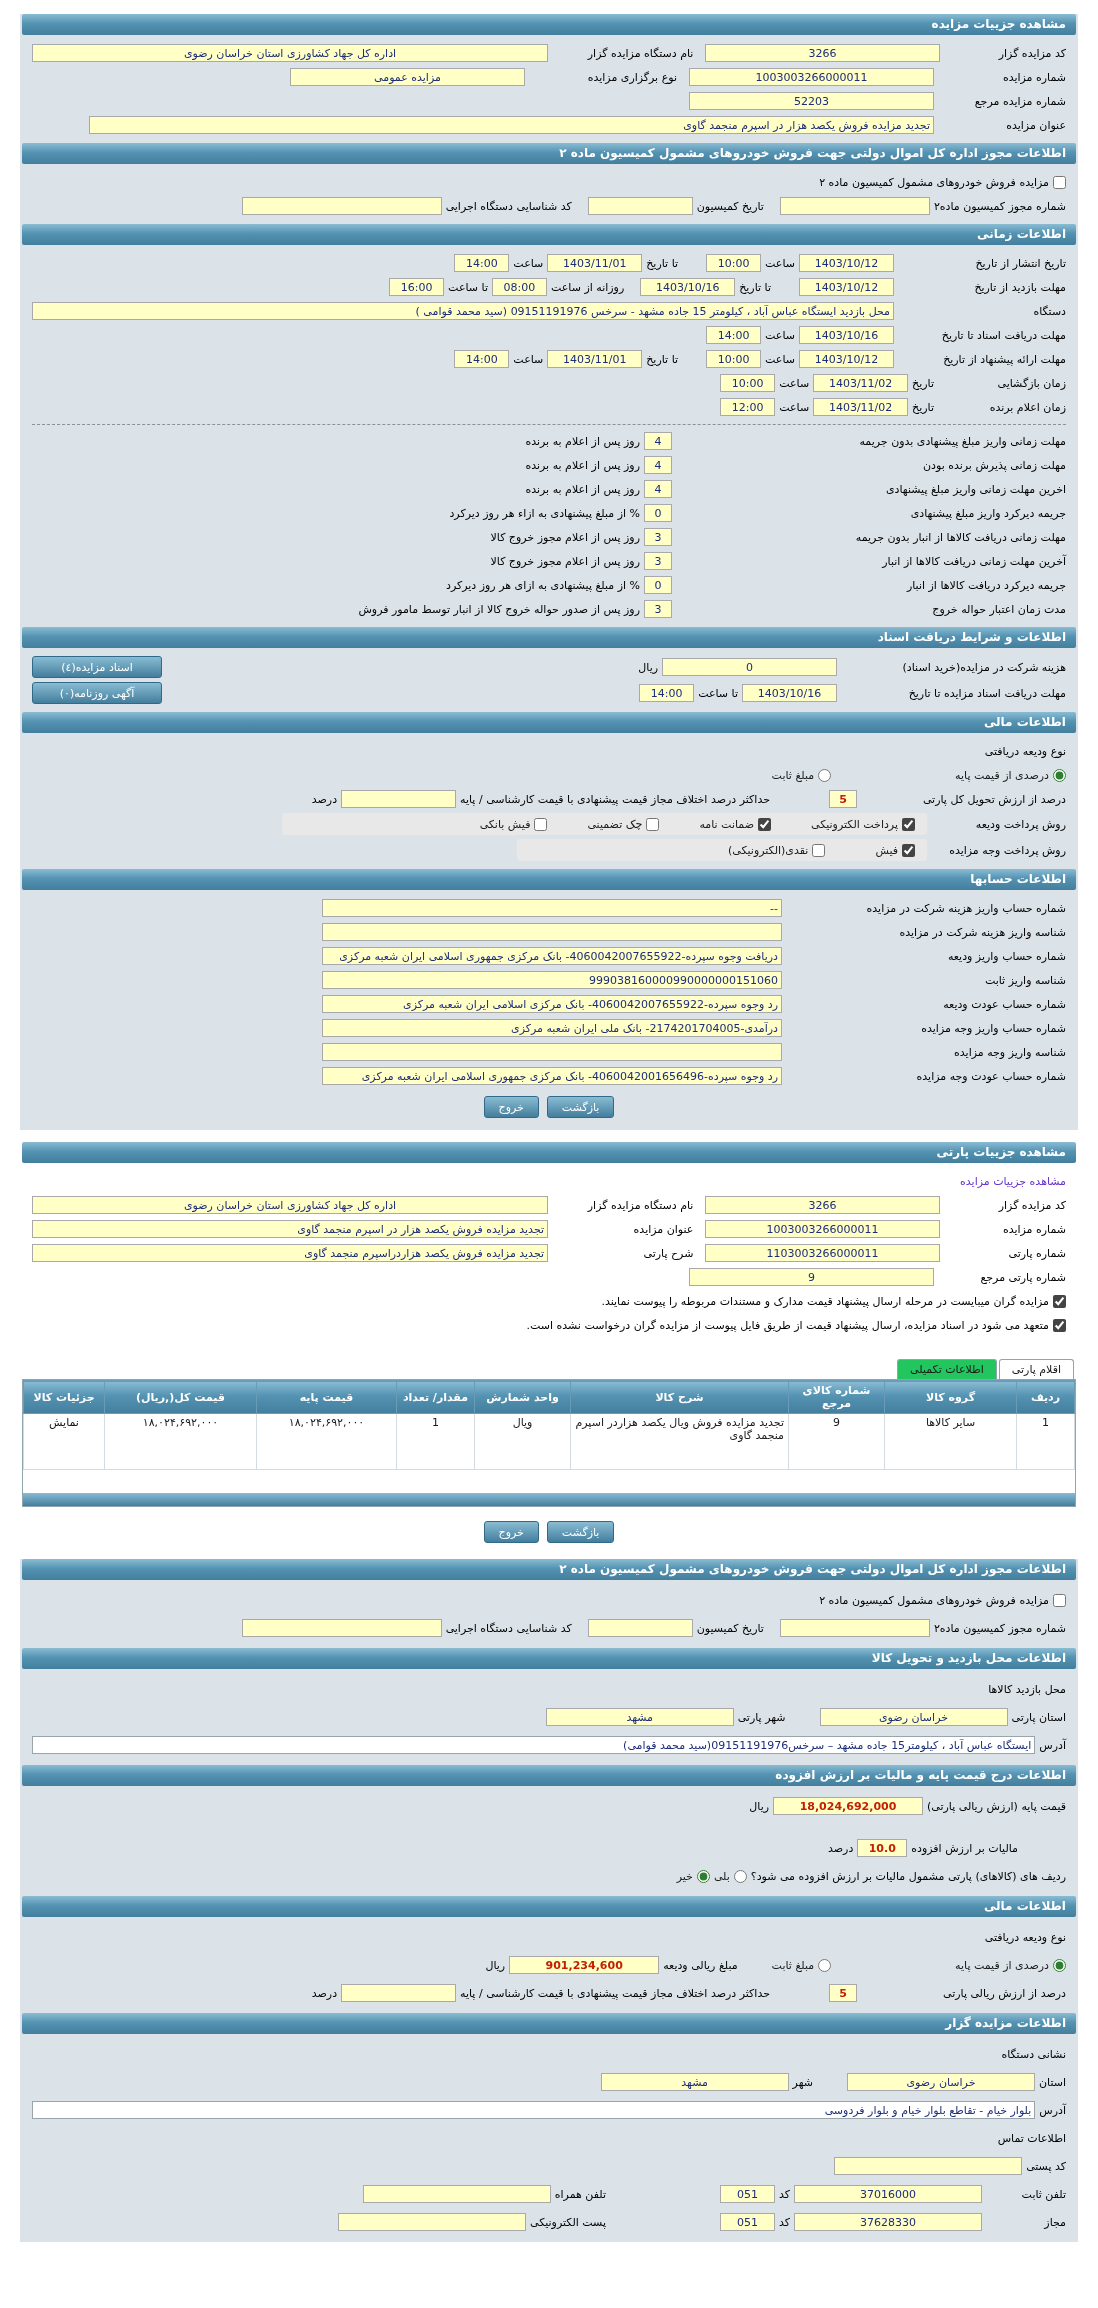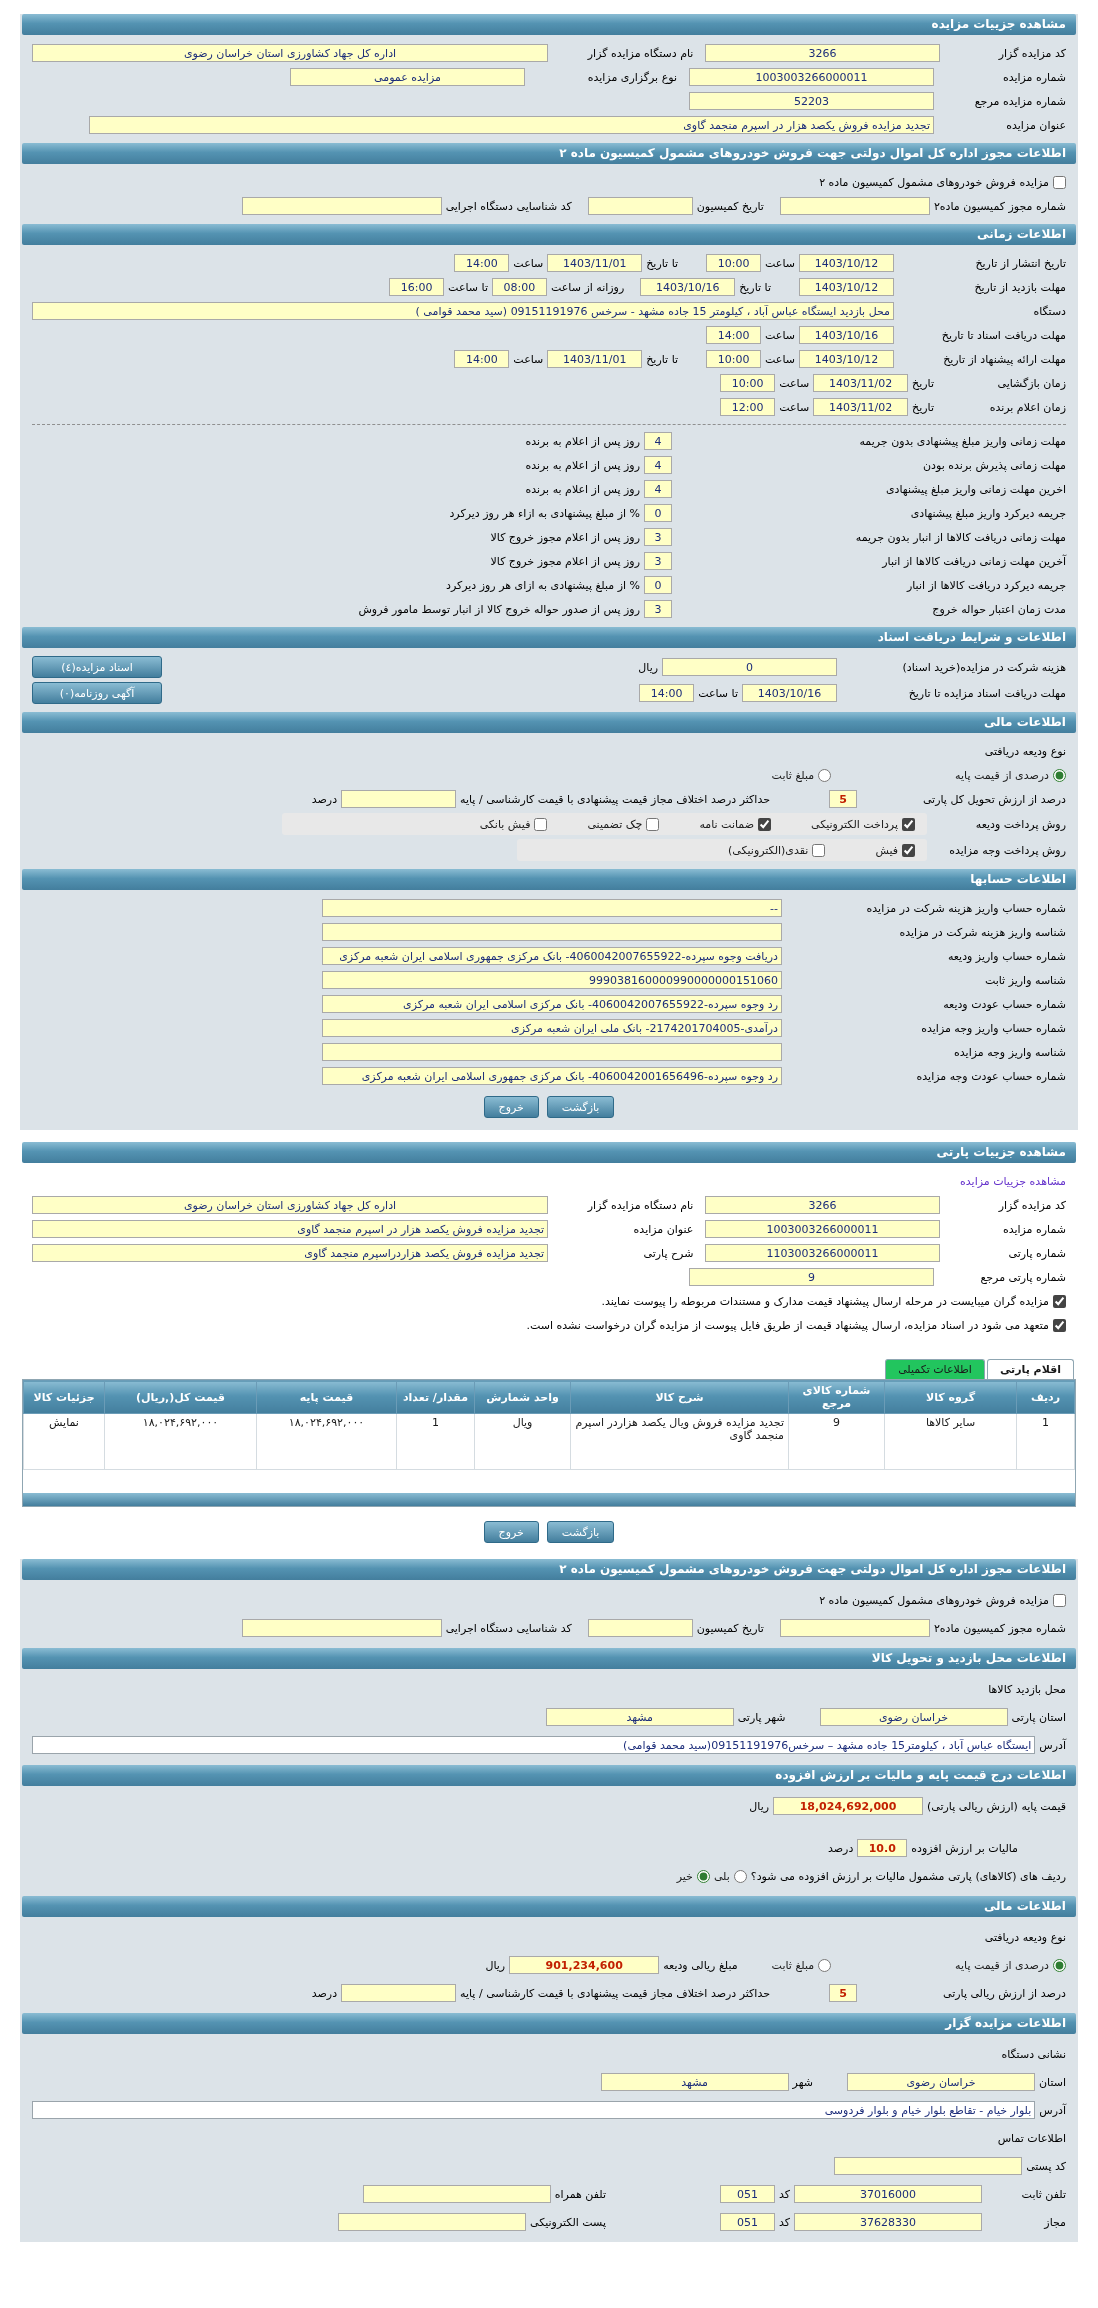--- a/index.html
+++ b/index.html
@@ -19,21 +19,21 @@
 .btn.wide{min-width:130px;padding:2px 6px}
 .btnrow{display:flex;justify-content:center;gap:8px;padding:8px 0 6px}
 .btnrow.onwhite{background:#fff;margin-bottom:10px}
 .sep{border-top:1px dashed #909090;margin:5px 12px 4px}
 .band{background:#e8e8e8;border-radius:3px;display:flex;align-items:center;gap:40px;padding:3px 12px;height:22px;width:645px}
 .band.b2{width:410px;gap:50px}
 .chk{display:flex;align-items:flex-end;gap:4px;white-space:nowrap}
 .link{color:#6633cc;cursor:pointer;text-decoration:none}
 .tabs{display:flex;padding:0 4px;margin-top:22px;gap:2px}
 .tab{border:1px solid #8fa6b2;border-bottom:none;border-radius:3px 3px 0 0;padding:3px 12px;background:#22c55e;cursor:pointer}
-.tab.active{background:#fff;font-weight:bold}
+.tab.active{background:#fff;font-weight:normal}
 .tblock{border:1px solid #8fa6b2;background:#fff;margin:0 2px 6px;display:flex;flex-direction:column;height:128px}
 table.items{width:100%;border-collapse:collapse;table-layout:fixed}
 .items th{background:linear-gradient(180deg,#8abcd3 0%,#5493b2 45%,#437e9d 100%);color:#fff;border:1px solid #6b9cb7;font-size:11px;font-weight:bold;padding:3px 2px}
 .items td{border:1px solid #d5dce1;vertical-align:top;text-align:center;padding:2px 4px;height:56px}
 .items td.desc{text-align:right}
 .tfoot{background:linear-gradient(180deg,#8abcd3,#437e9d);height:13px;margin-top:auto}
 .w28{width:28px}.w50{width:50px}.w55{width:55px}.w95{width:95px}.w105{width:105px}.w115{width:115px}.w150f{width:150px}.w175{width:175px}.w188{width:188px}.w200{width:200px}.w235{width:235px}.w245{width:245px}.w460{width:460px}.w540{width:540px}.w845{width:845px}
 .lblA{width:128px}.lblB{width:148px;margin-right:8px}.lblT{width:168px}.lblT2{width:128px}.dlL{width:390px}.docL{width:225px}.accL{width:280px}.finL{width:205px}.bandL{width:135px}
 .g12{margin-right:12px}.g24{margin-right:24px}.g30{margin-right:30px}.g55{margin-right:55px}.g110{margin-right:110px}.g120{margin-right:120px}
 .pushL{margin-right:auto}

